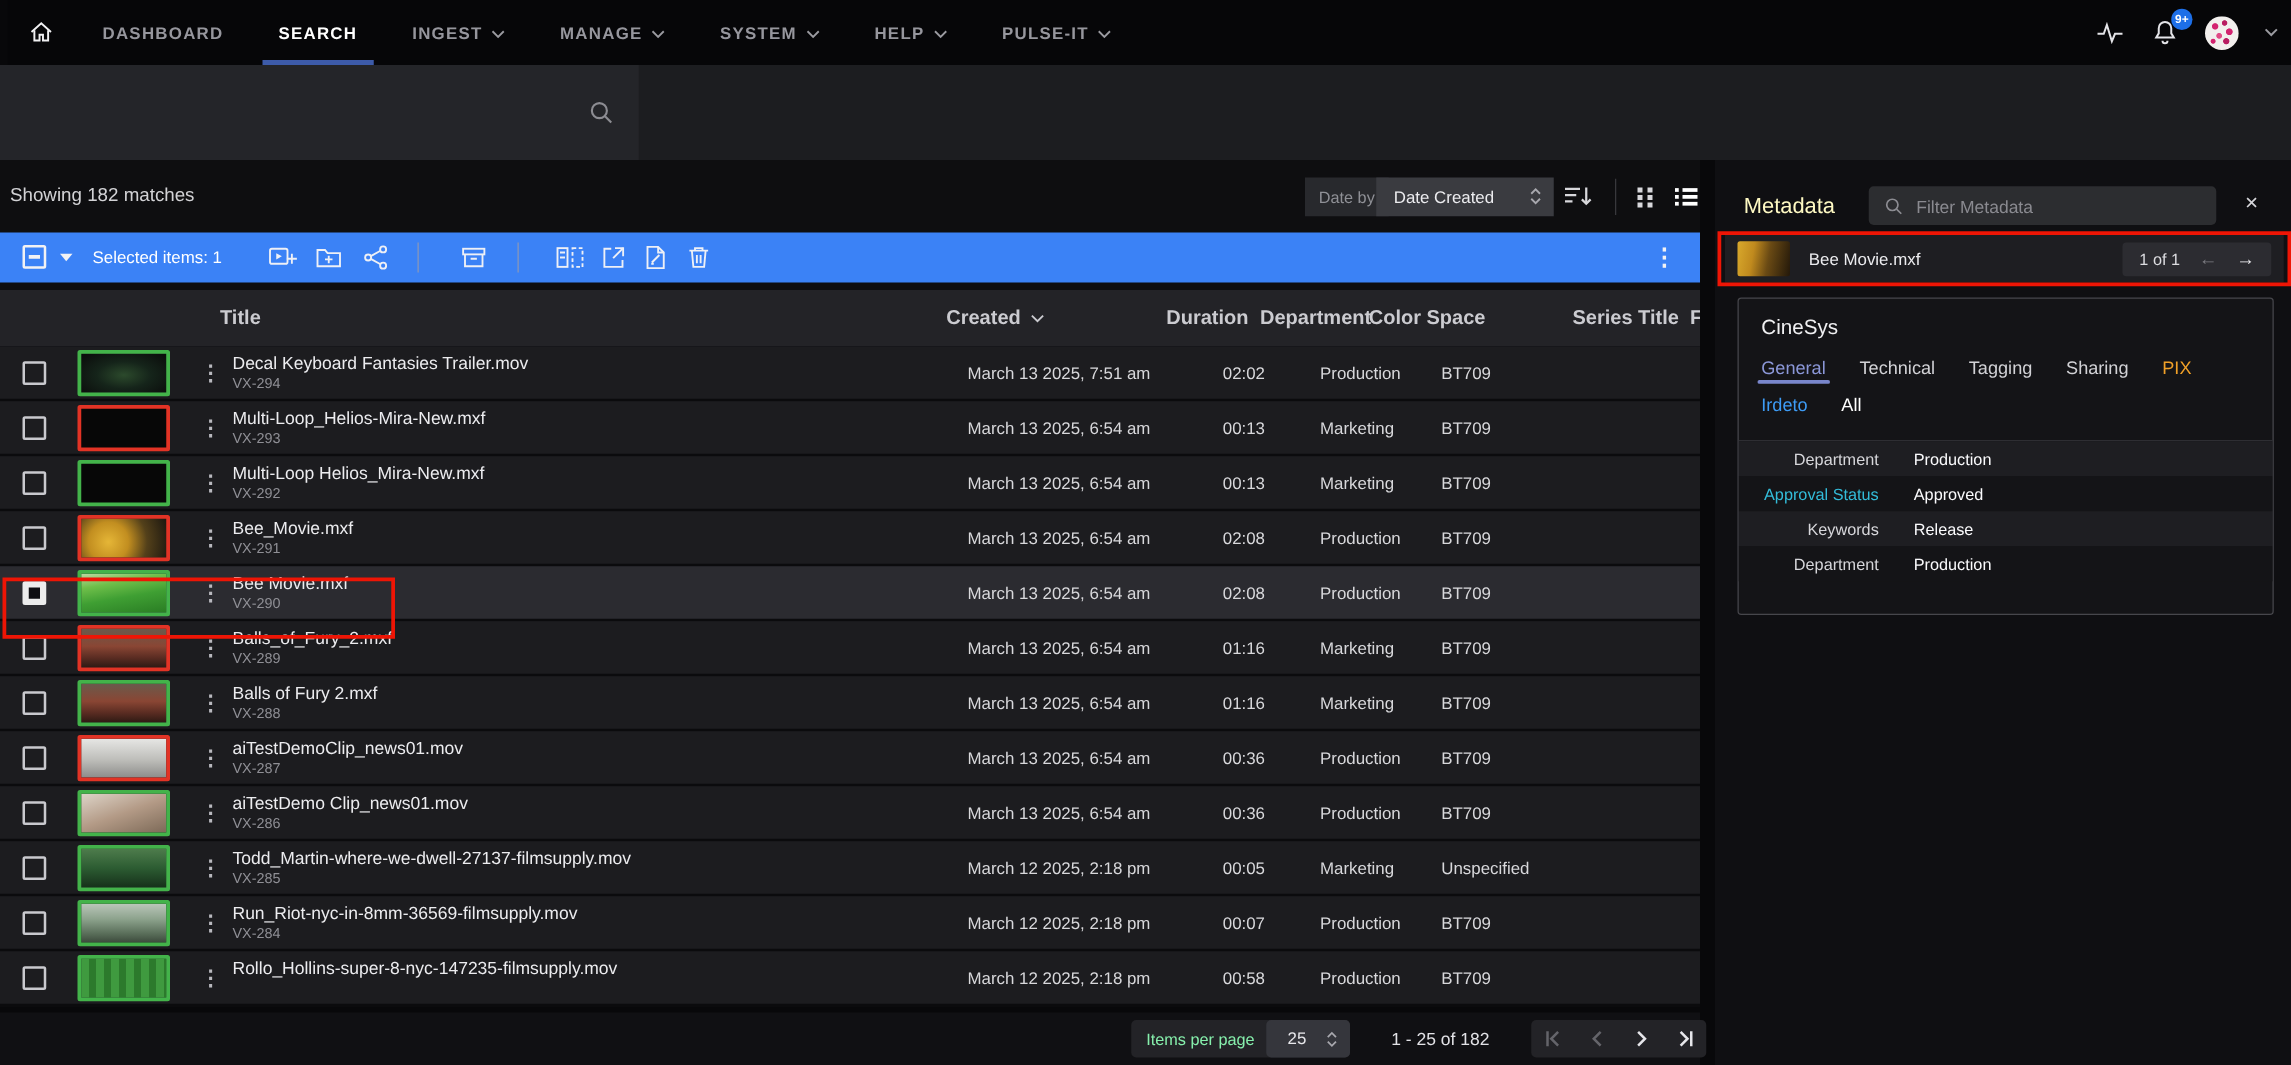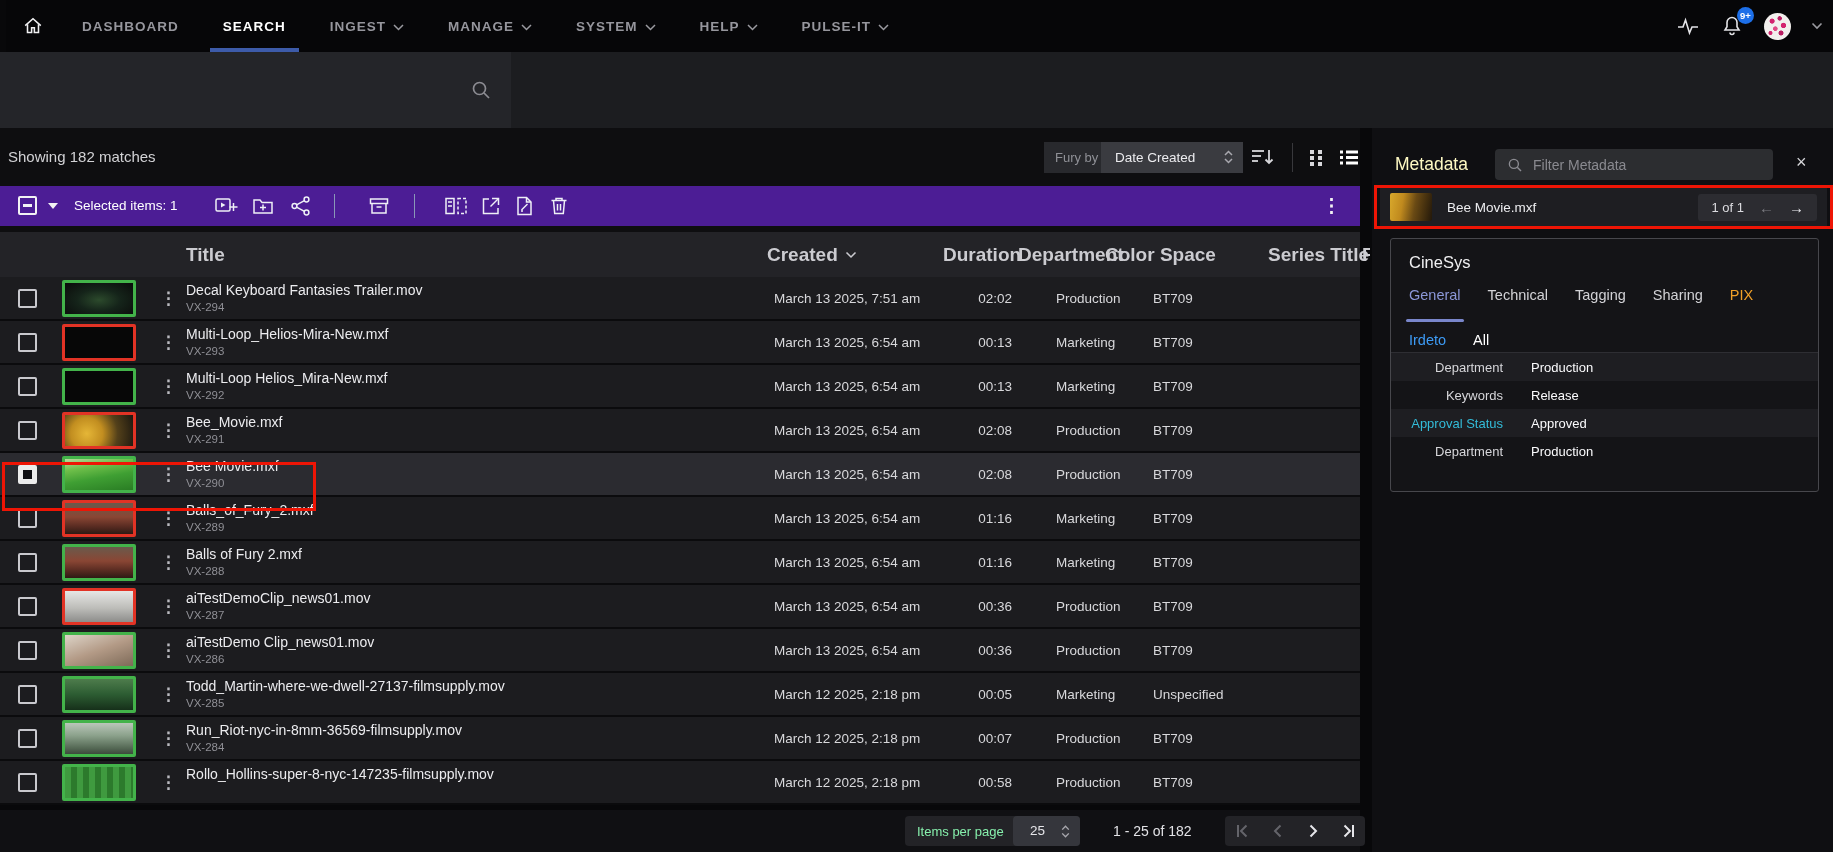--- a/index.html
+++ b/index.html
@@ -37,32 +37,32 @@
   
   .left-pane { position:absolute; left:0; top:128px; width:1360px; height:593px; background:#0e0e10; }
   .showing { position:absolute; left:8px; top:20px; font-size:15px; color:#d2d2d5; }
   .sort-label { position:absolute; left:1044px; top:14px; height:31px; padding:0 11px; background:#28292d; color:#8f9096; font-size:13px; line-height:31px; }
   .sort-select { position:absolute; left:1101px; top:14px; width:142px; height:31px; background:#3a3b40; color:#ececef; font-size:13.5px; display:flex; align-items:center; padding-left:14px; cursor:pointer; }
   .sel-chevrons { position:absolute; right:9px; top:7px; }
   .icon-btn { position:absolute; cursor:pointer; }
   .vdiv1 { position:absolute; left:1292px; top:15px; width:1px; height:29px; background:#38383c; }
 
   
-  .toolbar { position:absolute; top:58px; left:0; width:1360px; height:40px; background:#4c1d95; }
+  .toolbar { position:absolute; top:58px; left:0; width:1360px; height:40px; background:#3b82f6; }
   .tb-cb { position:absolute; left:18px; top:10px; width:19px; height:19px; border:2px solid #f2f2f4; border-radius:2px; }
   .tb-cb::after { content:""; position:absolute; left:3px; right:3px; top:6px; height:3px; background:#f2f2f4; }
   .tb-caret { position:absolute; left:48px; top:17px; width:0; height:0; border-left:5px solid transparent; border-right:5px solid transparent; border-top:6px solid #f2f2f4; cursor:pointer; }
   .tb-selected { position:absolute; left:74px; top:12px; font-size:13.5px; color:#ffffff; }
   .tb-icon { position:absolute; top:9px; cursor:pointer; }
   .tb-div { position:absolute; top:8px; width:1px; height:24px; background:#8a97b8; }
   .tb-kebab { position:absolute; left:1322px; top:8px; font-size:19px; font-weight:700; color:#f2f2f4; cursor:pointer; }
 
   
   .table-header { position:absolute; top:104px; left:0; width:1360px; height:45px; background:#232327; }
-  .th-cell { position:absolute; top:0; line-height:45px; font-size:19px; font-weight:700; color:#cbcbd0; white-space:nowrap; cursor:pointer;margin-left:10px; }
+  .th-cell { position:absolute; top:0; line-height:45px; font-size:16px; font-weight:700; color:#cbcbd0; white-space:nowrap; cursor:pointer; }
   .h0{left:176px;} .h1{left:757px; display:flex; align-items:center; gap:7px;} .h2{left:933px;} .h3{left:1008px;} .h4{left:1095px;} .h5{left:1258px;} .h6{left:1352px; width:8px; overflow:hidden;}
 
   .rows { position:absolute; top:149px; left:0; width:1360px; height:533px; overflow:hidden; }
   .row { position:relative; width:1360px; height:44px; background:#1c1c1f; border-bottom:2px solid #0b0b0d; cursor:pointer; }
   .row.selected { background:#2b2b30; }
   .cb { position:absolute; left:18px; top:12px; width:19px; height:19px; border:2px solid #c9c9ce; border-radius:2px; background:transparent; cursor:pointer; }
   .cb.checked { background:#ececec; border-color:#ececec; }
   .cb.checked::after { content:""; position:absolute; left:3px; top:3px; right:3px; bottom:3px; background:#0e0e12; }
   .thumb { position:absolute; left:62px; top:3px; width:74px; height:37px; border:3px solid #43b34a; border-radius:2px; }
   .b-green { border-color:#43b34a; } .b-red { border-color:#e23325; }
@@ -107,21 +107,21 @@
   .sel-thumb { margin-left:10px; width:42px; height:28px; border-radius:2px; background: linear-gradient(100deg,#d9a92c 0%,#c08a1e 30%,#6a4a14 58%,#23180a 100%); }
   .sel-name { margin-left:15px; font-size:13.5px; color:#ececef; }
   .sel-pager { margin-left:auto; margin-right:10px; height:27px; background:#2c2c31; border-radius:3px; display:flex; align-items:center; gap:15px; padding:0 13px; }
   .pager-count { font-size:13px; color:#dcdce0; }
   .pager-prev { font-size:15px; color:#7c7c82; cursor:pointer; }
   .pager-next { font-size:15px; color:#ececf0; cursor:pointer; }
 
   .group-card { position:absolute; left:18px; top:110px; width:429px; height:254px; border:1px solid #47474c; border-radius:3px; background:#141417; }
   .card-title { position:absolute; left:18px; top:14px; font-size:16.5px; color:#f0f0f2; }
   .tabs { position:absolute; left:18px; top:48px; width:390px; display:flex; flex-wrap:wrap; column-gap:27px; row-gap:13px; }
-  .tab { font-size:14.5px; color:#d2d2d6; position:relative; padding-bottom:16px; cursor:pointer; white-space:nowrap; }
+  .tab { font-size:14.5px; color:#d2d2d6; position:relative; padding-bottom:1px; cursor:pointer; white-space:nowrap; }
   .tab.active::after { content:""; position:absolute; left:-3px; right:-3px; bottom:-3px; height:3px; background:#7986cb; border-radius:2px; }
   .fields { position:absolute; left:0; top:113px; width:427px; border-top:1px solid #2e2e33; }
   .field { position:relative; height:28px; }
   .field:nth-child(odd) { background:#1e1e22; }
   .field:nth-child(even) { background:#141417; }
   .f-label { position:absolute; left:0; top:7px; width:112px; text-align:right; font-size:13px; color:#d6d6da; }
   .f-label.hl { color:#33bcd9; }
   .f-value { position:absolute; left:140px; top:7px; font-size:13px; color:#fbfbfd; white-space:nowrap; }
 
   
@@ -210,21 +210,21 @@
           <circle cx="10.5" cy="10.5" r="6"></circle>
           <line x1="15" y1="15" x2="20" y2="20"></line>
         </svg>
     </div>
   </div>
 
   <div class="left-pane">
 
     <span class="showing">Showing 182 matches</span>
 
-    <span class="sort-label">Fury by</span>
+    <span class="sort-label">Date by</span>
     <div class="sort-select">
       <span>Date Created</span>
       <svg class="sel-chevrons" width="11" height="16" viewBox="0 0 11 16" fill="none" stroke="#a8a8ae" stroke-width="1.5">
           <polyline points="2,6 5.5,2.5 9,6"></polyline>
           <polyline points="2,10 5.5,13.5 9,10"></polyline>
         </svg>
     </div>
     <span class="icon-btn" style="left:1250px;top:17px;">
       <svg width="26" height="24" viewBox="0 0 26 24" fill="none" stroke="#d8d8dc" stroke-width="1.8">
           <line x1="2" y1="6" x2="14" y2="6"></line>
@@ -561,26 +561,26 @@
           <span class="tab" style="color: rgb(240, 160, 40); text-align: center;">PIX</span>
           <span class="tab" style="color: rgb(61, 155, 245);">Irdeto</span>
           <span class="tab" style="color: rgb(255, 255, 255);">All</span>
         </div>
       <div class="fields">
           <div class="field">
     <span class="f-label">Department</span>
     <span class="f-value">Production</span>
   </div>
           <div class="field">
+    <span class="f-label hl">Approval Status</span>
+    <span class="f-value">Approved</span>
+  </div>
+          <div class="field">
     <span class="f-label">Keywords</span>
     <span class="f-value">Release</span>
-  </div>
-          <div class="field">
-    <span class="f-label hl">Approval Status</span>
-    <span class="f-value">Approved</span>
   </div>
           <div class="field">
     <span class="f-label">Department</span>
     <span class="f-value">Production</span>
   </div>
         </div>
     </div>
   </aside>
 
   <div class="ann ann-row"></div>

